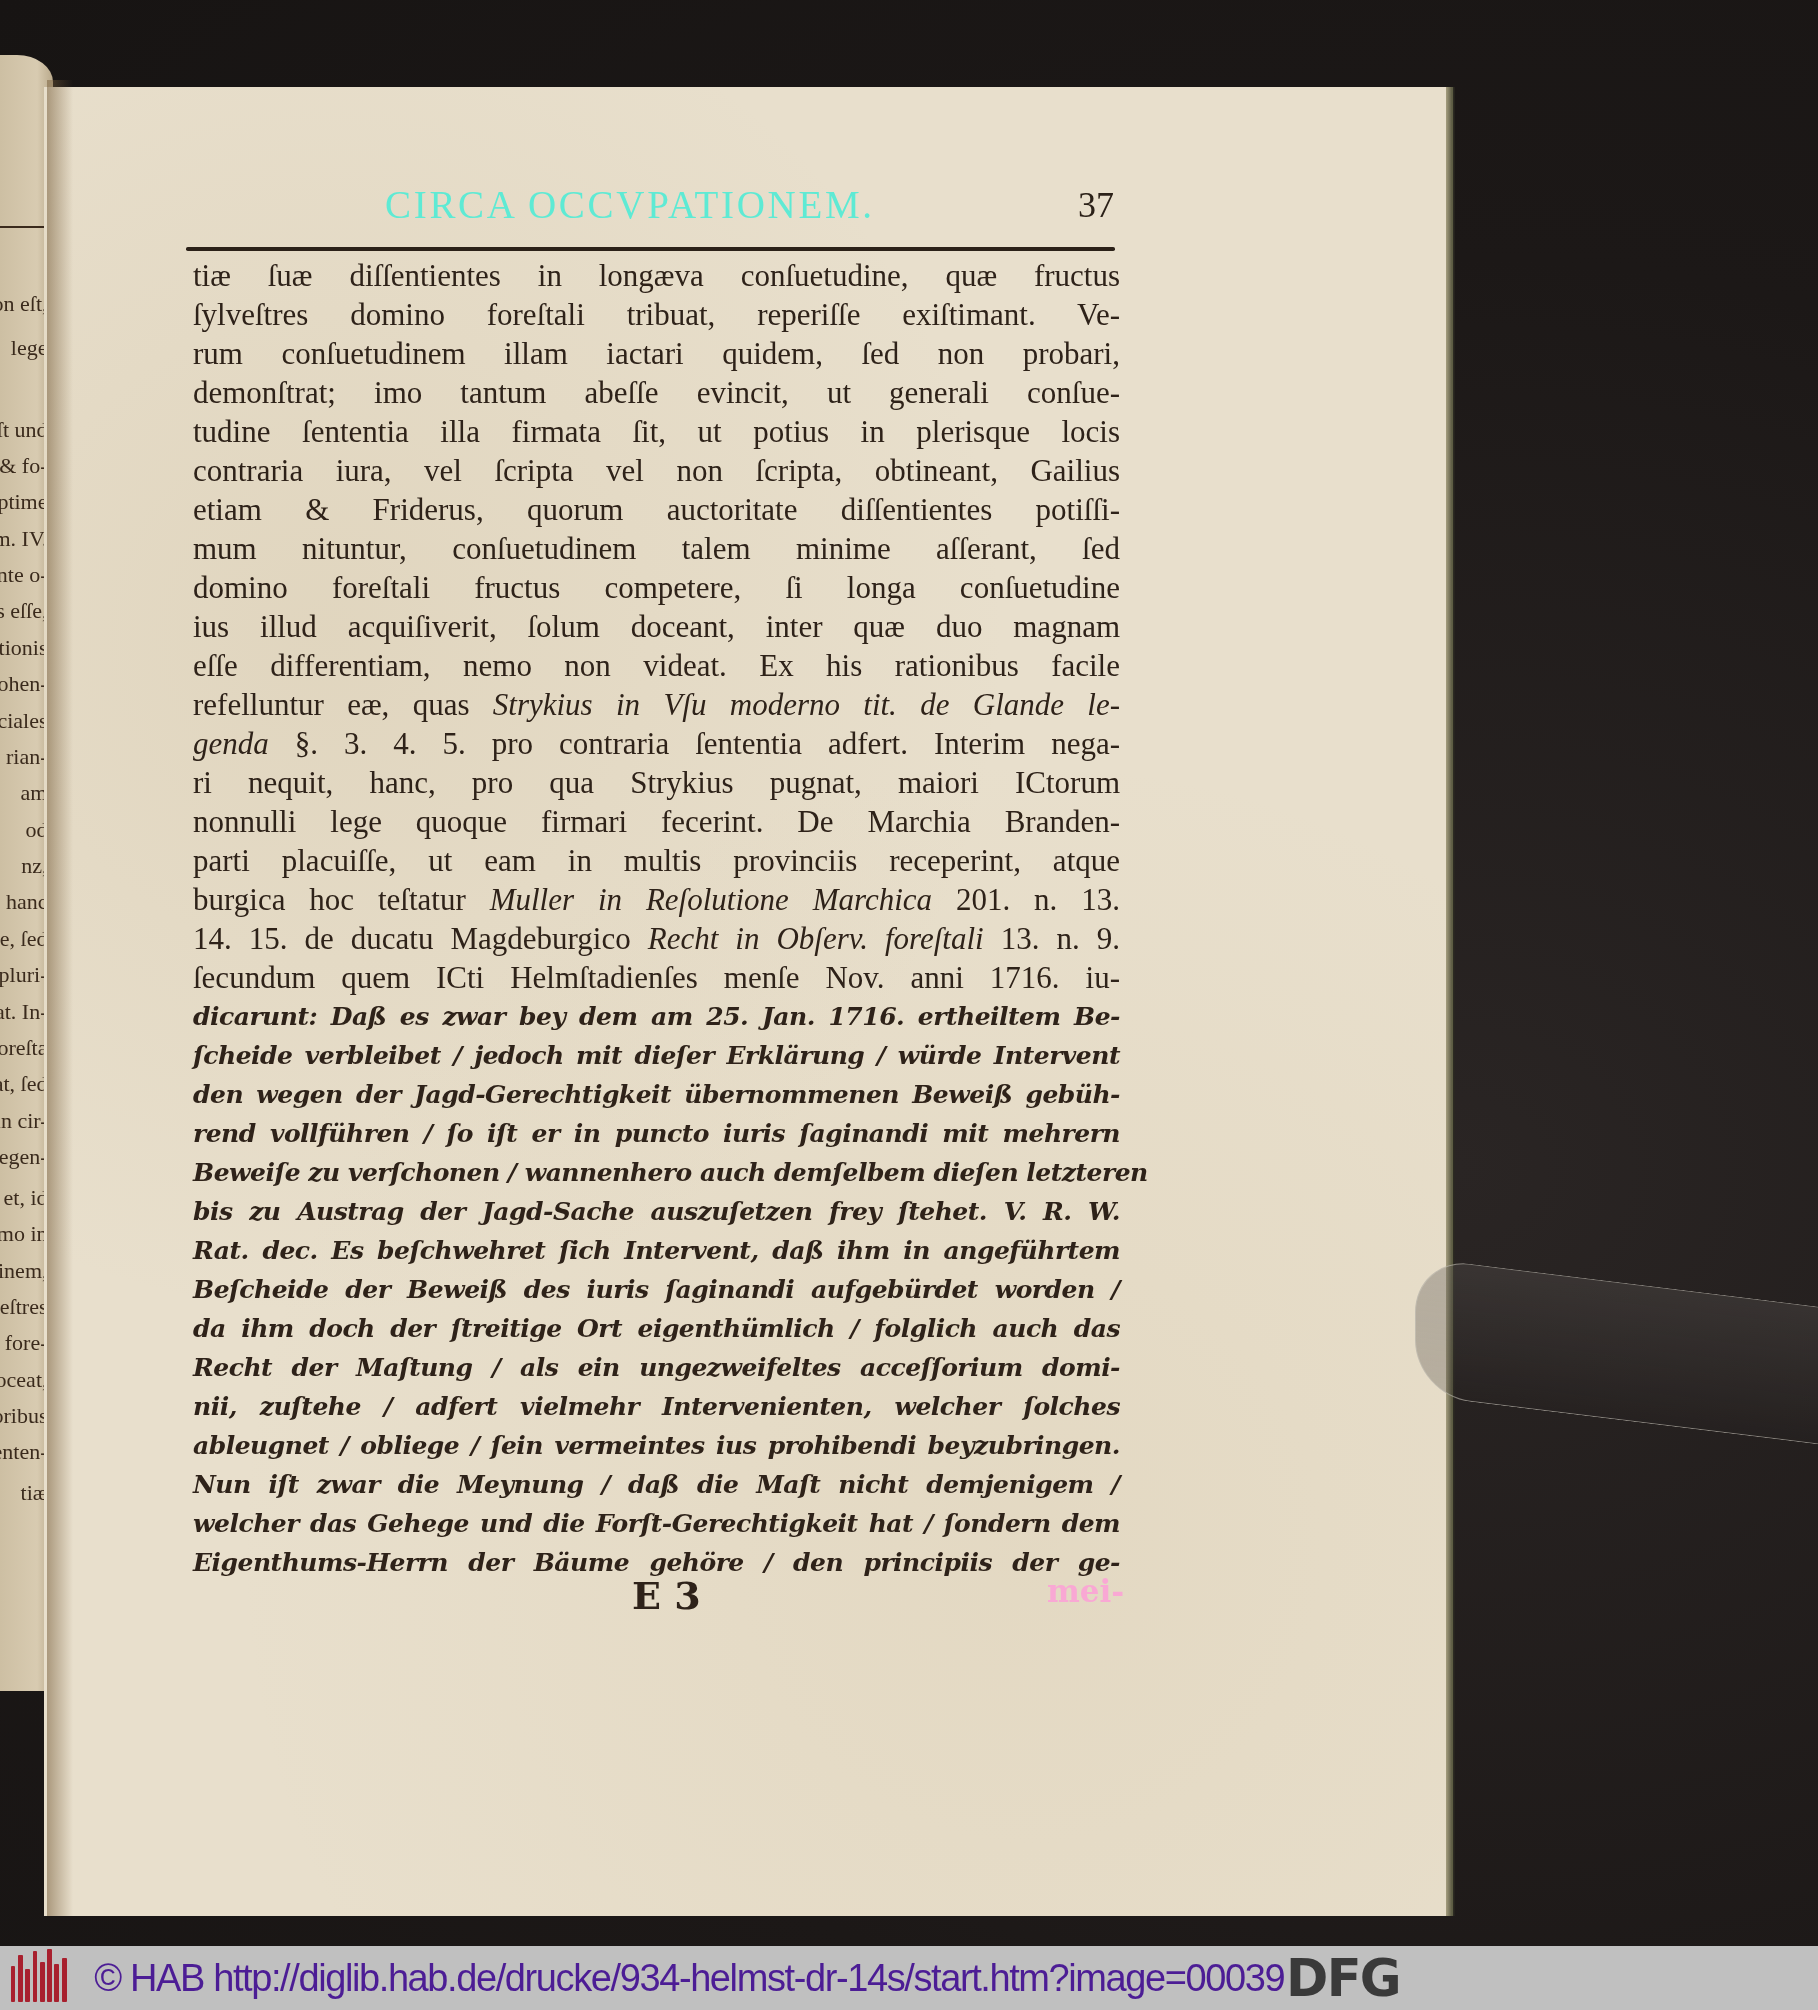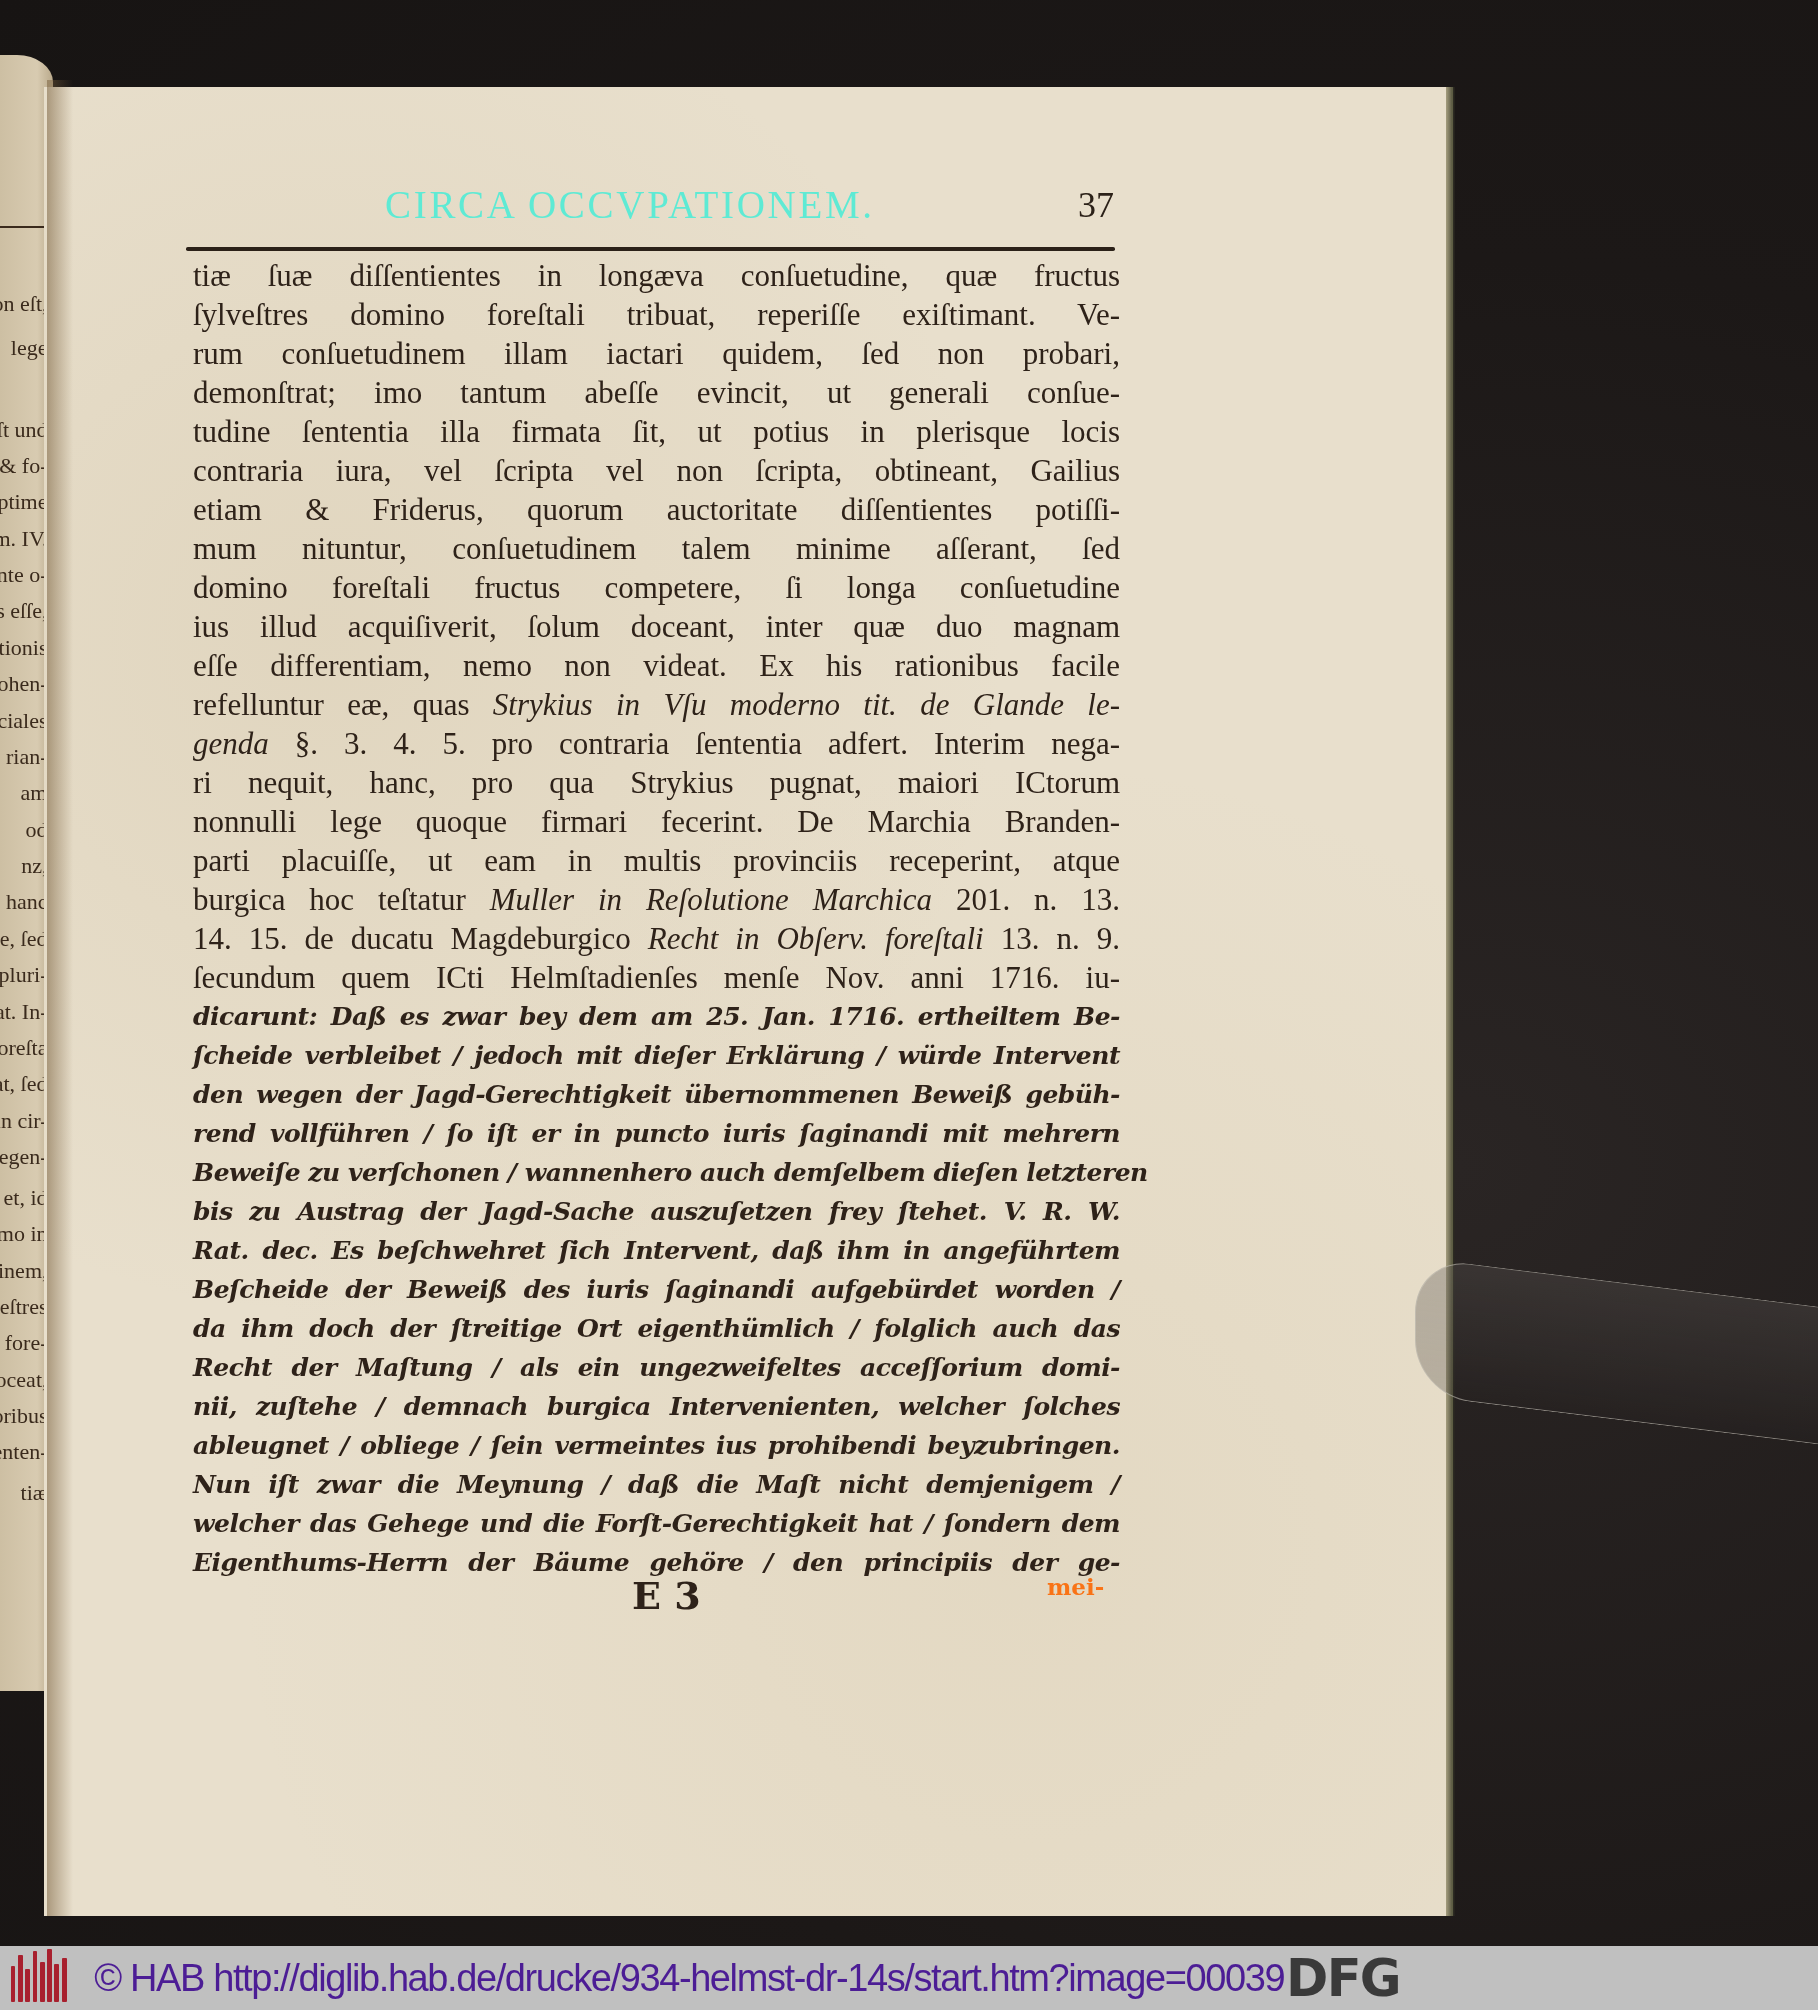--- a/index.html
+++ b/index.html
@@ -75,21 +75,21 @@
     font-style:italic;
   }
   .line .it { font-style:italic; }
   
   .signature {
     position:absolute; left:632px; top:1573px;
     font-family:"DejaVu Serif", serif; font-weight:bold; font-size:38px; color:#2e2219;
   }
   .catchword {
     position:absolute; left:1047px; top:1573px;
-    font-family:"DejaVu Serif", serif; font-weight:bold; font-size:23px; color:#f97316;
+    font-family:"DejaVu Serif", serif; font-weight:bold; font-size:31px; color:#f9a8d4;
   }
   
   .clip {
     position:absolute; left:1415px; top:1257px; width:404px; height:136px;
     border:1.8px solid rgba(205,200,190,0.55);
     border-right:none;
     border-radius:55px 0 0 55px;
     background:linear-gradient(180deg, rgba(90,85,82,0.35), rgba(40,36,35,0.25));
     transform:skewY(7deg); transform-origin:left top;
   }
@@ -187,21 +187,21 @@
     <div class="line frak">dicarunt: Daß es zwar bey dem am 25. Jan. 1716. ertheiltem Be-</div>
     <div class="line frak">ſcheide verbleibet / jedoch mit dieſer Erklärung / würde Intervent</div>
     <div class="line frak">den wegen der Jagd-Gerechtigkeit übernommenen Beweiß gebüh-</div>
     <div class="line frak">rend vollführen / ſo iſt er in puncto iuris ſaginandi mit mehrern</div>
     <div class="line frak">Beweiſe zu verſchonen / wannenhero auch demſelbem dieſen letzteren</div>
     <div class="line frak">bis zu Austrag der Jagd-Sache auszuſetzen frey ſtehet. V. R. W.</div>
     <div class="line frak">Rat. dec. Es beſchwehret ſich Intervent, daß ihm in angeführtem</div>
     <div class="line frak">Beſcheide der Beweiß des iuris ſaginandi aufgebürdet worden /</div>
     <div class="line frak">da ihm doch der ſtreitige Ort eigenthümlich / folglich auch das</div>
     <div class="line frak">Recht der Maſtung / als ein ungezweifeltes acceſſorium domi-</div>
-    <div class="line frak">nii, zuſtehe / demnach burgica Intervenienten, welcher ſolches</div>
+    <div class="line frak">nii, zuſtehe / adfert vielmehr Intervenienten, welcher ſolches</div>
     <div class="line frak">ableugnet / obliege / ſein vermeintes ius prohibendi beyzubringen.</div>
     <div class="line frak">Nun iſt zwar die Meynung / daß die Maſt nicht demjenigem /</div>
     <div class="line frak">welcher das Gehege und die Forſt-Gerechtigkeit hat / ſondern dem</div>
     <div class="line frak">Eigenthums-Herrn der Bäume gehöre / den principiis der ge-</div>
   </div>
 
 <div class="signature">E 3</div>
 <div class="catchword">mei-</div>
 
 <div class="clip"></div>

